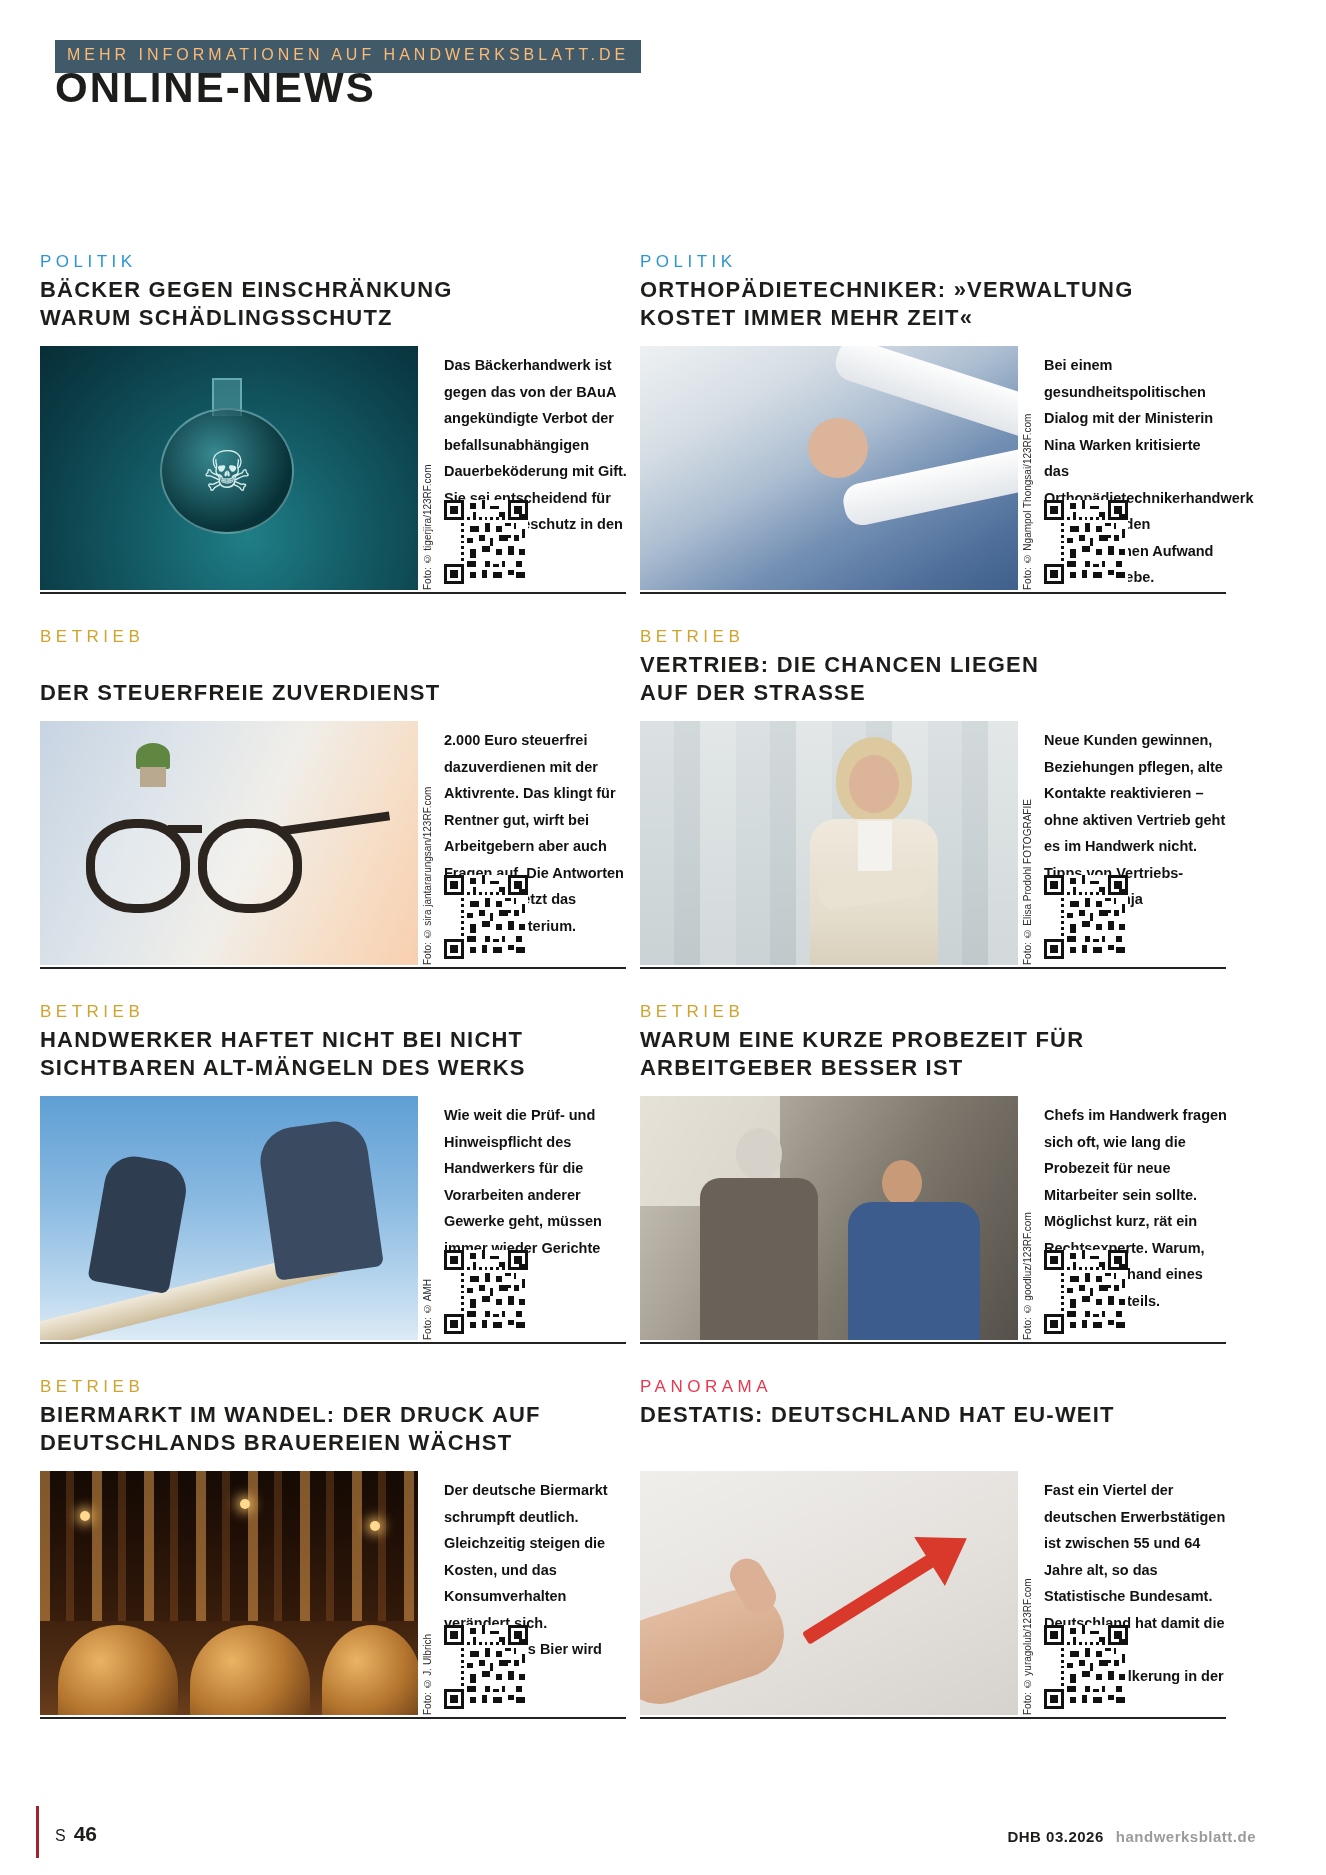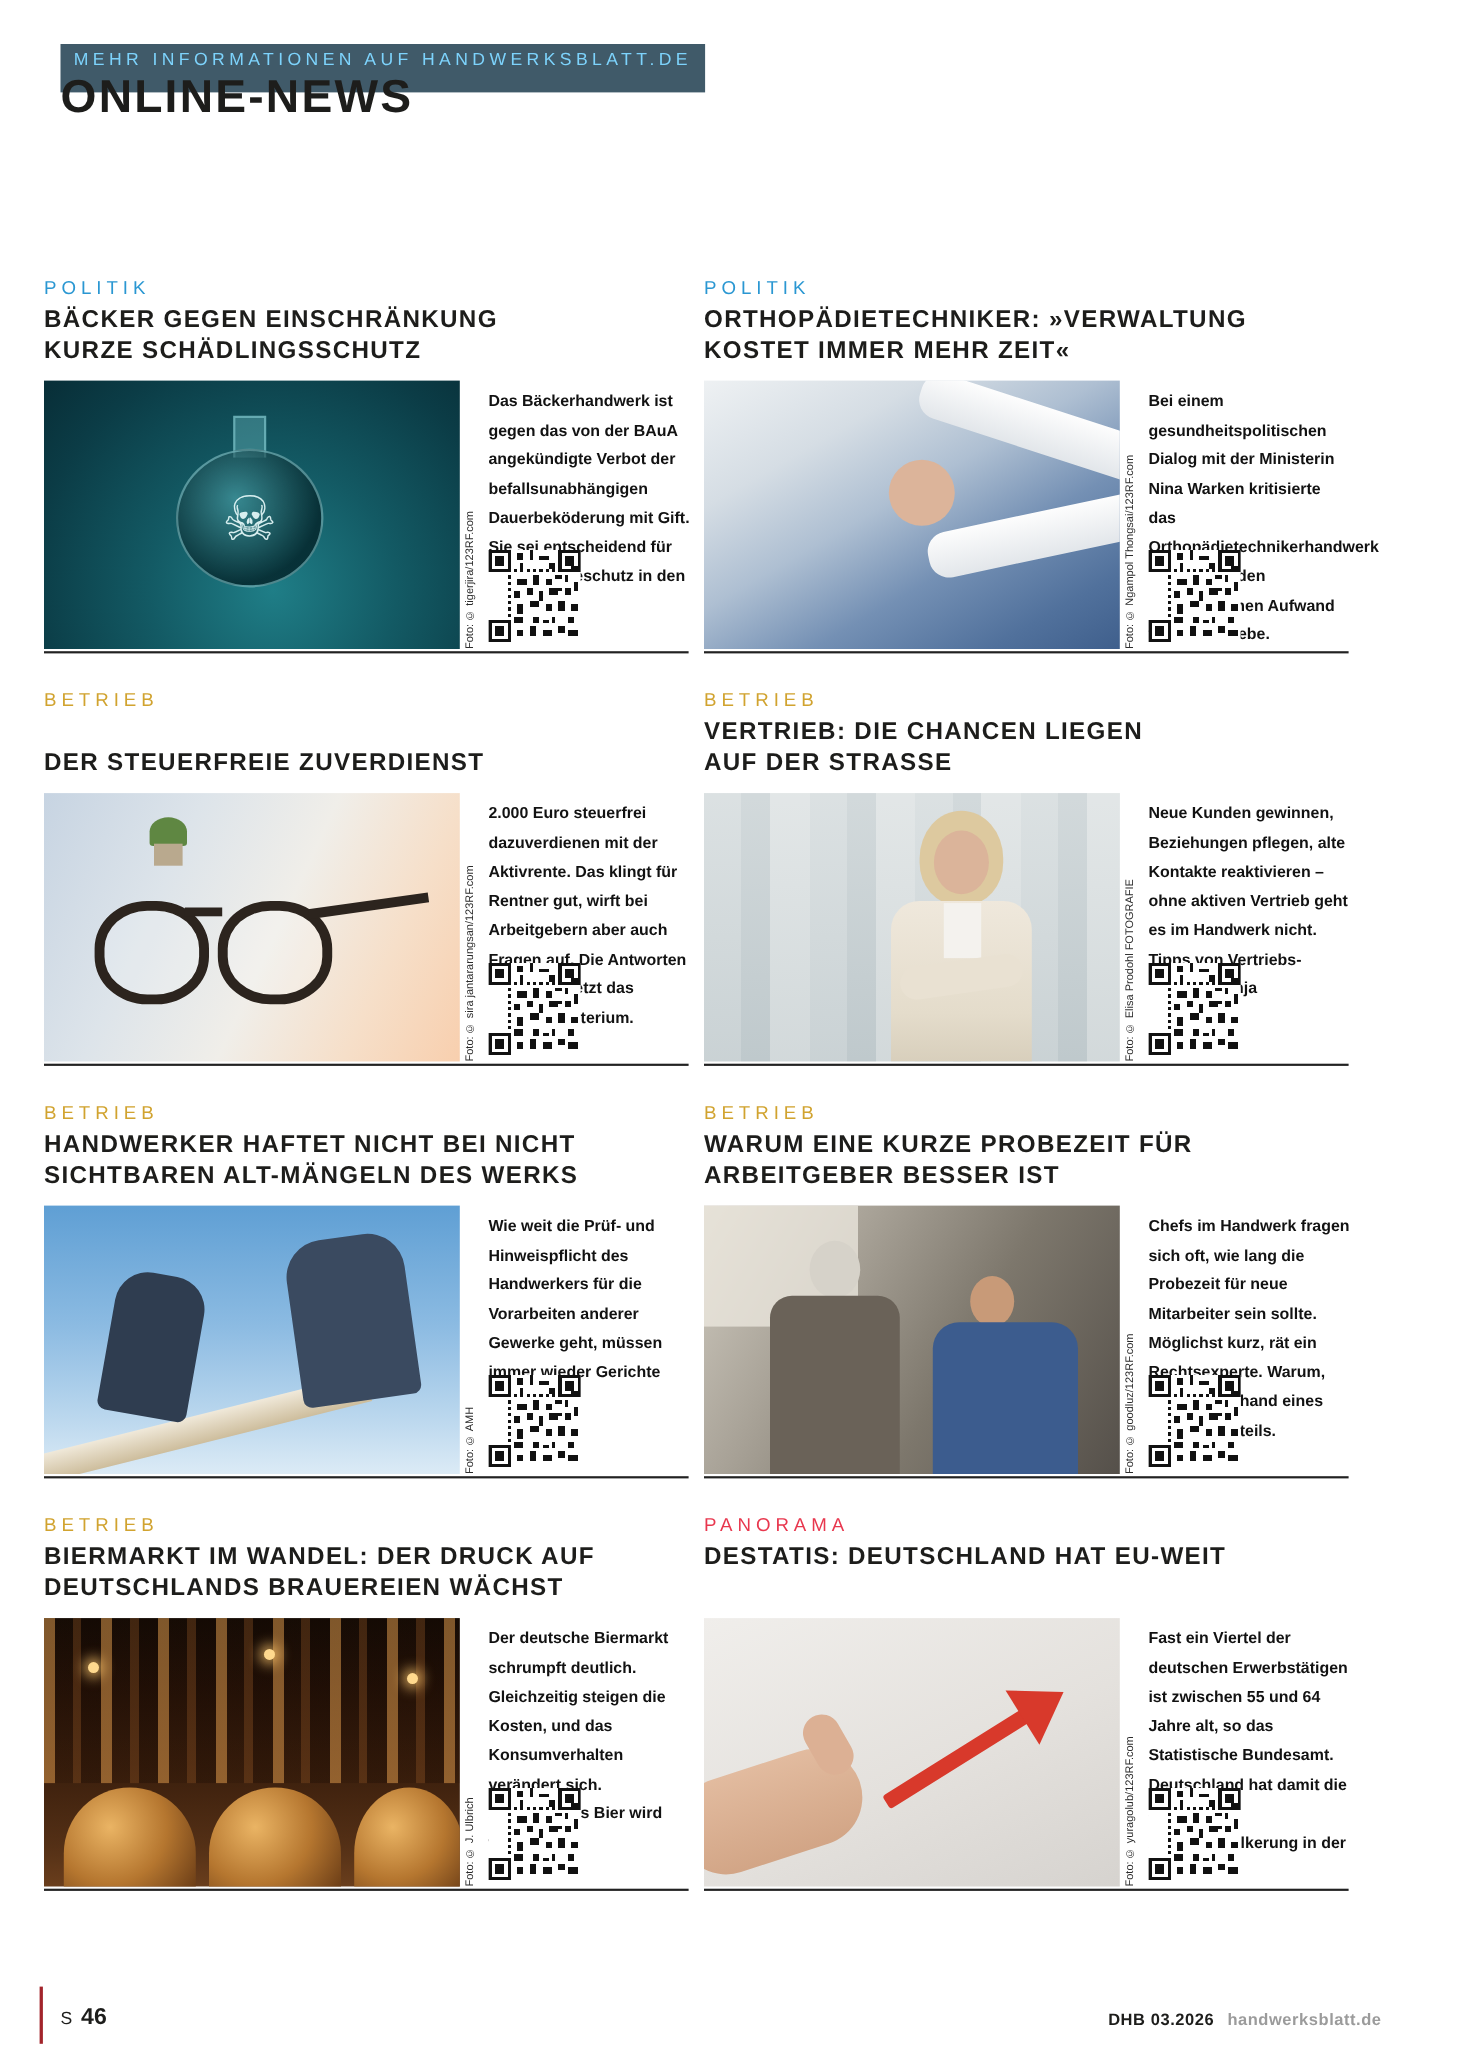--- a/index.html
+++ b/index.html
@@ -1,21 +1,21 @@
 <!DOCTYPE html>
 <html lang="de"><head>
 <meta charset="utf-8">
 <style>
   html,body{margin:0;padding:0;background:#ffffff;}
   body{position:relative;width:1326px;height:1875px;overflow:hidden;
        font-family:"Liberation Sans",sans-serif;color:#1d1d1b;}
 
   
-  .banner{position:absolute;left:55px;top:40px;background:#405a69;color:#7dd3fc;
-          font-size:16px;letter-spacing:4px;padding:6px 12px 20px;white-space:nowrap;}
+  .banner{position:absolute;left:55px;top:40px;background:#405a69;color:#fdba74;
+          font-size:16px;letter-spacing:4px;padding:6px 12px 9px;white-space:nowrap;}
   .page-title{position:absolute;left:55px;top:64px;margin:0;font-size:42px;font-weight:700;
               letter-spacing:2px;color:#1d1d1b;text-align:right;}
 
   
   .grid{position:absolute;left:40px;top:240px;width:1186px;
         display:grid;grid-template-columns:586px 586px;column-gap:14px;}
   .card{position:relative;width:586px;height:375px;}
   .cat{position:absolute;left:0;top:12px;font-size:17px;letter-spacing:4.5px;font-weight:400;}
   .headline{position:absolute;left:0;top:36px;margin:0;font-size:22px;line-height:28px;
             letter-spacing:1.2px;font-weight:700;color:#1d1d1b;}
@@ -174,21 +174,21 @@
   </symbol>
 </svg>
 
 <div class="banner">MEHR INFORMATIONEN AUF HANDWERKSBLATT.DE</div>
 <h1 class="page-title">ONLINE-NEWS</h1>
 
 <div class="grid">
 
   <article class="card">
     <div class="cat" style="color: rgb(42, 151, 210);">POLITIK</div>
-    <h2 class="headline"><span>BÄCKER GEGEN EINSCHRÄNKUNG</span><br><span>KURZE SCHÄDLINGSSCHUTZ</span></h2>
+    <h2 class="headline"><span>BÄCKER GEGEN EINSCHRÄNKUNG</span><br><span>WARUM SCHÄDLINGSSCHUTZ</span></h2>
     <div class="imgbox img-0">
       <div class="neck"></div>
       <div class="flask">
           <span class="skull">☠</span>
         </div>
     </div>
     <div class="credit">Foto: © tigerjira/123RF.com</div>
     <p class="teaser">Das Bäckerhandwerk ist gegen das von der BAuA angekündigte Verbot der befallsunabhängigen Dauerbeköderung mit Gift. Sie sei entscheidend für den Hygieneschutz in den Betrieben.</p>
     <svg class="qr">
         <use href="#qr-sym"></use>

